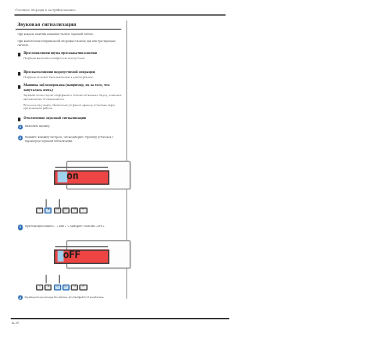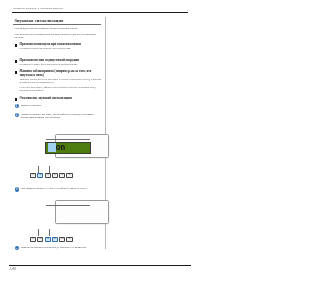--- a/index.html
+++ b/index.html
@@ -118,21 +118,21 @@
     border:.6px solid #9a9a9a;
     border-radius:1.6px;
     box-sizing:border-box;
     position:relative;
     box-shadow:.4px .4px 0 rgba(0,0,0,.10);
   }
   .lcd-screen{
     position:absolute;
     left:-11px;top:6.5px;
     width:46px;height:12px;
-    background:#4d7c0f;
+    background:#ef4444;
     border:.7px solid #3b3b3b;
     box-sizing:border-box;
     display:flex;
     align-items:center;
     padding-left:1px;
   }
   .lcd-screen .hl{
     width:8px;height:9.5px;
     background:#9fd2ef;
     margin-left:.5px;
@@ -316,20 +316,24 @@
   </div>
 
   <div class="step" style="left:14.5px;top:187px;">
     <div class="num">3</div>
     <div class="txt">При помощи клавиш «−» или «+» выберите значение «oFF».</div>
   </div>
 
   <div class="lcd-wrap" style="left:55px;top:200px;">
     <div class="lcd-body">
       <div class="lcd-topline"></div>
+      <div class="lcd-screen">
+        <div class="hl" style="width:5px;"></div>
+        <span class="seg">oFF</span>
+      </div>
     </div>
   </div>
 
   <div class="leader" style="left:37.5px;top:229px;height:7px;"></div>
   <div class="leader" style="left:48.5px;top:229px;height:7px;"></div>
 
   <div class="btnstrip" style="left:30px;top:236.5px;">
     <div class="btn">
       <span class="glyph">−</span>
     </div>

